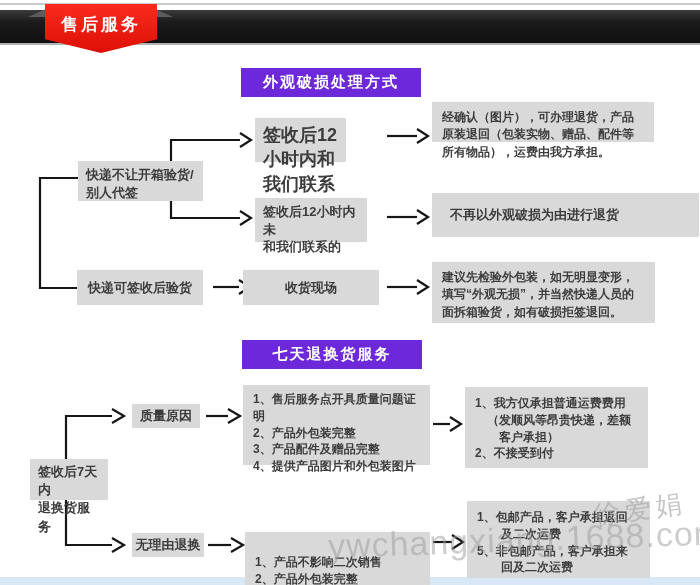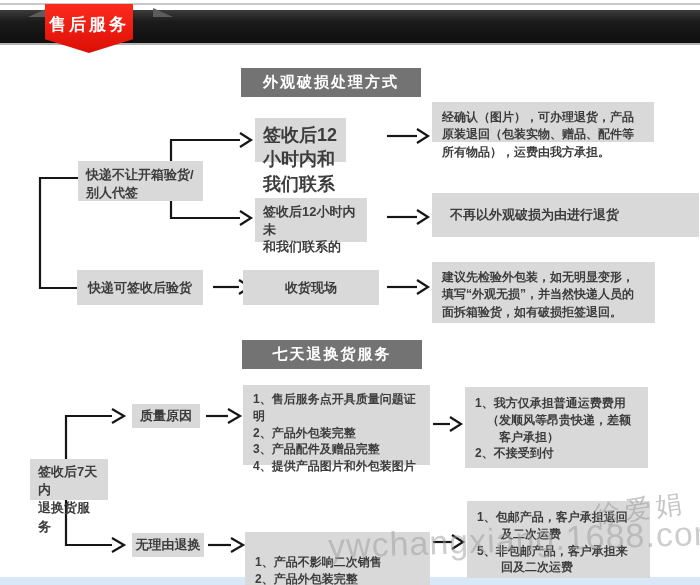--- a/index.html
+++ b/index.html
@@ -10,27 +10,27 @@
   }
   .abs{position:absolute;}
   
   .top-line{left:0;top:3px;width:700px;height:2px;background:#c9c9c9;}
   .black-bar{left:0;top:10px;width:700px;height:33px;
     background:linear-gradient(180deg,#3c3c3c 0%,#1b1b1b 35%,#0f0f0f 100%);}
   .bar-bottom{left:0;top:43px;width:700px;height:2px;background:#b3b3b3;}
   .fold{width:20px;height:9px;background:#5c5c5c;top:8px;}
   .fold-left{left:28px;clip-path:polygon(100% 0,100% 100%,0 100%);}
   .fold-right{left:153px;clip-path:polygon(0 0,100% 100%,0 100%);}
-  .ribbon{left:45px;top:4px;width:88px;height:49px;
+  .ribbon{left:45px;top:4px;width:112px;height:49px;
     background:linear-gradient(180deg,#fb2b1e,#dc0f06);
     clip-path:polygon(0 0,100% 0,100% 72%,50% 100%,0 72%);
     display:flex;justify-content:center;align-items:flex-start;}
   .ribbon span{margin-top:9px;color:#fff;font-size:17px;font-weight:bold;letter-spacing:3px;}
   
-  .red-title{background:#737373;color:#fff;font-weight:bold;font-size:15px;
+  .red-title{background:#6d28d9;color:#fff;font-weight:bold;font-size:15px;
     letter-spacing:2px;display:flex;align-items:center;justify-content:center;z-index:10;}
   .t1{left:241px;top:68px;width:180px;height:29px;}
   .t2{left:242px;top:340px;width:180px;height:29px;}
   
   .node{background:#d9d9d9;color:#3c3c3c;font-weight:bold;z-index:10;
     box-sizing:border-box;}
   .pre{white-space:pre-line;}
   .ctr{display:flex;align-items:center;justify-content:center;text-align:center;}
   .l1{left:78px;top:161px;width:125px;height:40px;font-size:13px;line-height:1.35;padding:5px 8px;}
   .l2{left:77px;top:270px;width:126px;height:35px;font-size:13px;}

